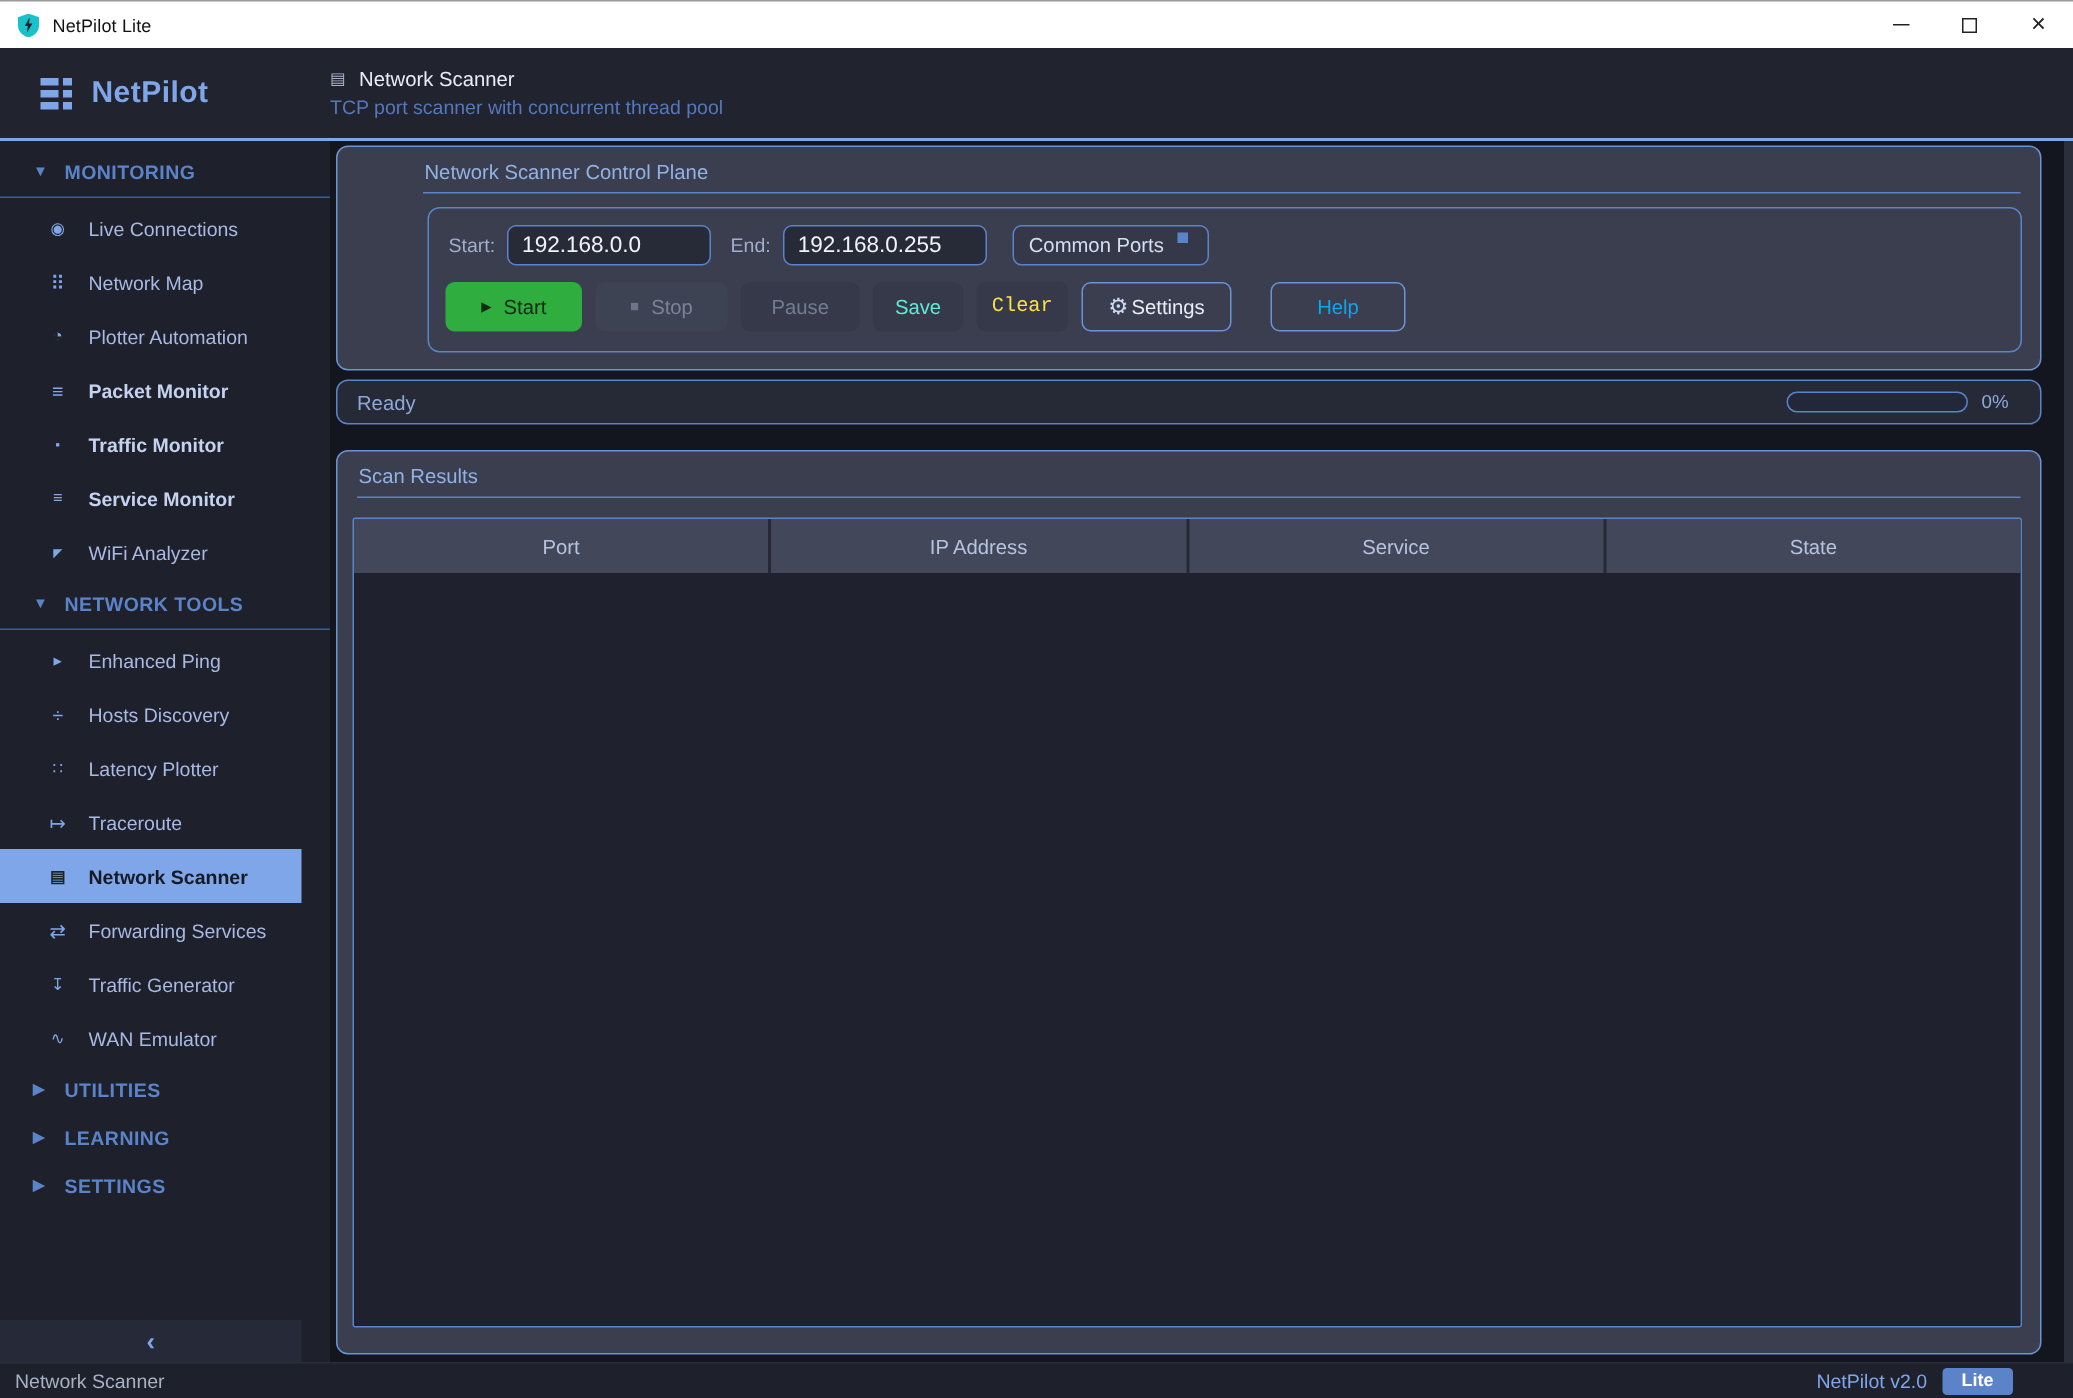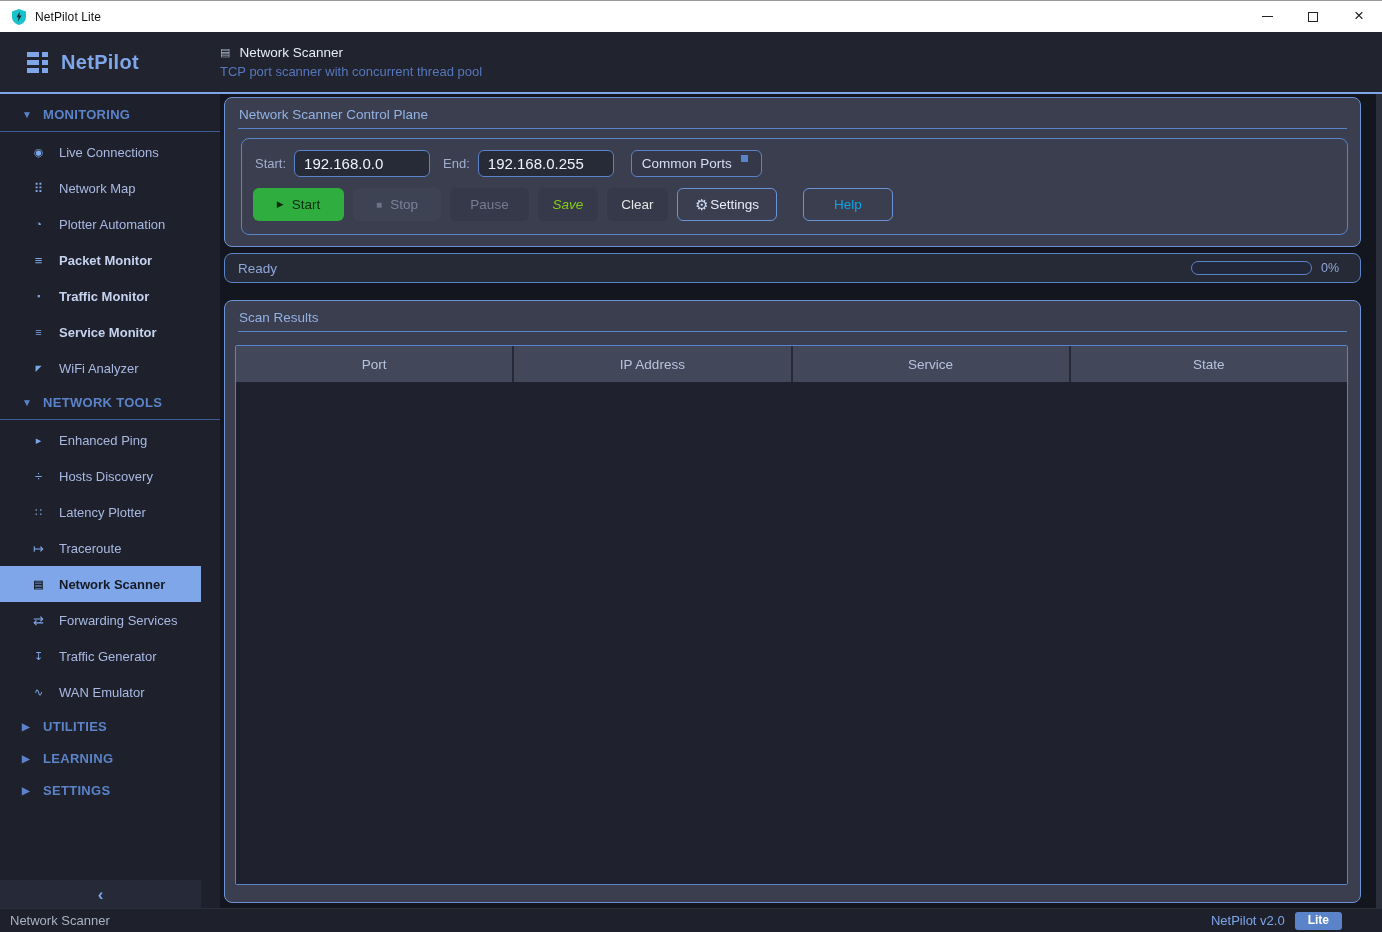--- a/index.html
+++ b/index.html
@@ -48,43 +48,43 @@
   .collapse-bar{position:absolute;left:0;bottom:0;width:201px;height:28px;background:#262a38;
     display:flex;align-items:center;justify-content:center;}
   .collapse-bar span{color:#7ea6e8;font-weight:bold;font-size:17px;line-height:1;}
   
   .main{position:absolute;top:94px;left:220px;width:1162px;height:814px;background:#14161f;}
   .main-scrollbar{position:absolute;right:0;top:0;width:6px;height:100%;background:#2b2f3b;}
   .group{position:absolute;left:4px;right:21px;background:#3a3e4e;border:1px solid #6b93d6;
     border-radius:8px;box-sizing:border-box;}
   .group-title{padding:9px 14px 6px 14px;font-size:13.5px;color:#93b2e4;}
   .group-underline{height:1px;background:#5b83c9;margin:0 13px;}
-  .ctl-group{top:3px;height:150px;}
+  .ctl-group{top:3px;height:150px;padding-left:44px;}
   .inner-panel{margin:9px 12px 12px 16px;height:97px;border:1px solid #5b83c9;border-radius:8px;
     box-sizing:border-box;background:#3a3e4e;}
   .row1{display:flex;align-items:center;padding:11px 0 0 13px;}
   .fld-label{font-size:13px;color:#a0aecf;margin-right:8px;}
   .ip-input{width:116px;height:25px;background:#272b38;border:1.5px solid #5b83c9;border-radius:6px;
     color:#f0f3fa;font-size:15px;padding:0 9px;font-family:"Liberation Sans",sans-serif;outline:none;}
   .lbl-end{margin-left:13px;}
   .combo{margin-left:17px;position:relative;width:131px;height:27px;border:1.5px solid #5b83c9;
     border-radius:6px;background:#343849;display:flex;align-items:center;padding-left:10px;
     box-sizing:border-box;color:#d6dff2;font-size:13.5px;}
   .combo-ind{position:absolute;top:4px;right:13px;width:7px;height:7px;background:#5b83c9;}
   .row2{display:flex;align-items:center;padding:11px 0 0 11px;gap:9px;}
   .btn{height:33px;border-radius:6px;font-size:13.5px;display:flex;align-items:center;
     justify-content:center;gap:8px;box-sizing:border-box;cursor:default;}
   .btn .bicon{line-height:1;}
   .btn-start{width:91px;background:#2fad3e;color:#0e2c12;}
   .btn-start .bicon{font-size:9px;color:#0e2c12;}
   .btn-stop{width:88px;background:#3e4354;color:#7b8298;}
   .btn-stop .bicon{font-size:10px;color:#6d7488;}
   .btn-pause{width:79px;background:#353949;color:#757c92;}
-  .btn-save{width:60px;background:#353949;color:#84cc16;font-style:italic;}
-  .btn-clear{width:61px;background:#353949;color:#e5e5e5;}
+  .btn-save{width:60px;background:#353949;color:#5eead4;}
+  .btn-clear{width:61px;background:#353949;color:#fde047;font-family:Liberation Mono, monospace;}
   .btn-settings{width:100px;background:transparent;border:1.5px solid #6b93d6;color:#e8edf8;gap:2px;}
   .btn-settings .bicon{font-size:15px;color:#cdd9f2;}
   .btn-help{width:90px;background:transparent;border:1.5px solid #6b93d6;color:#0ea5e9;margin-left:17px;}
   
   .ready-bar{position:absolute;left:4px;right:21px;top:159px;height:30px;background:#262a36;
     border:1.5px solid #5b83c9;border-radius:8px;box-sizing:border-box;display:flex;
     align-items:center;padding:0 13px;}
   .ready-text{font-size:13.5px;color:#8fa7d9;text-align:right;}
   .ready-spacer{flex:1;}
   .progress{width:121px;height:14px;border:1.5px solid #5b83c9;border-radius:7px;background:#23273a;

